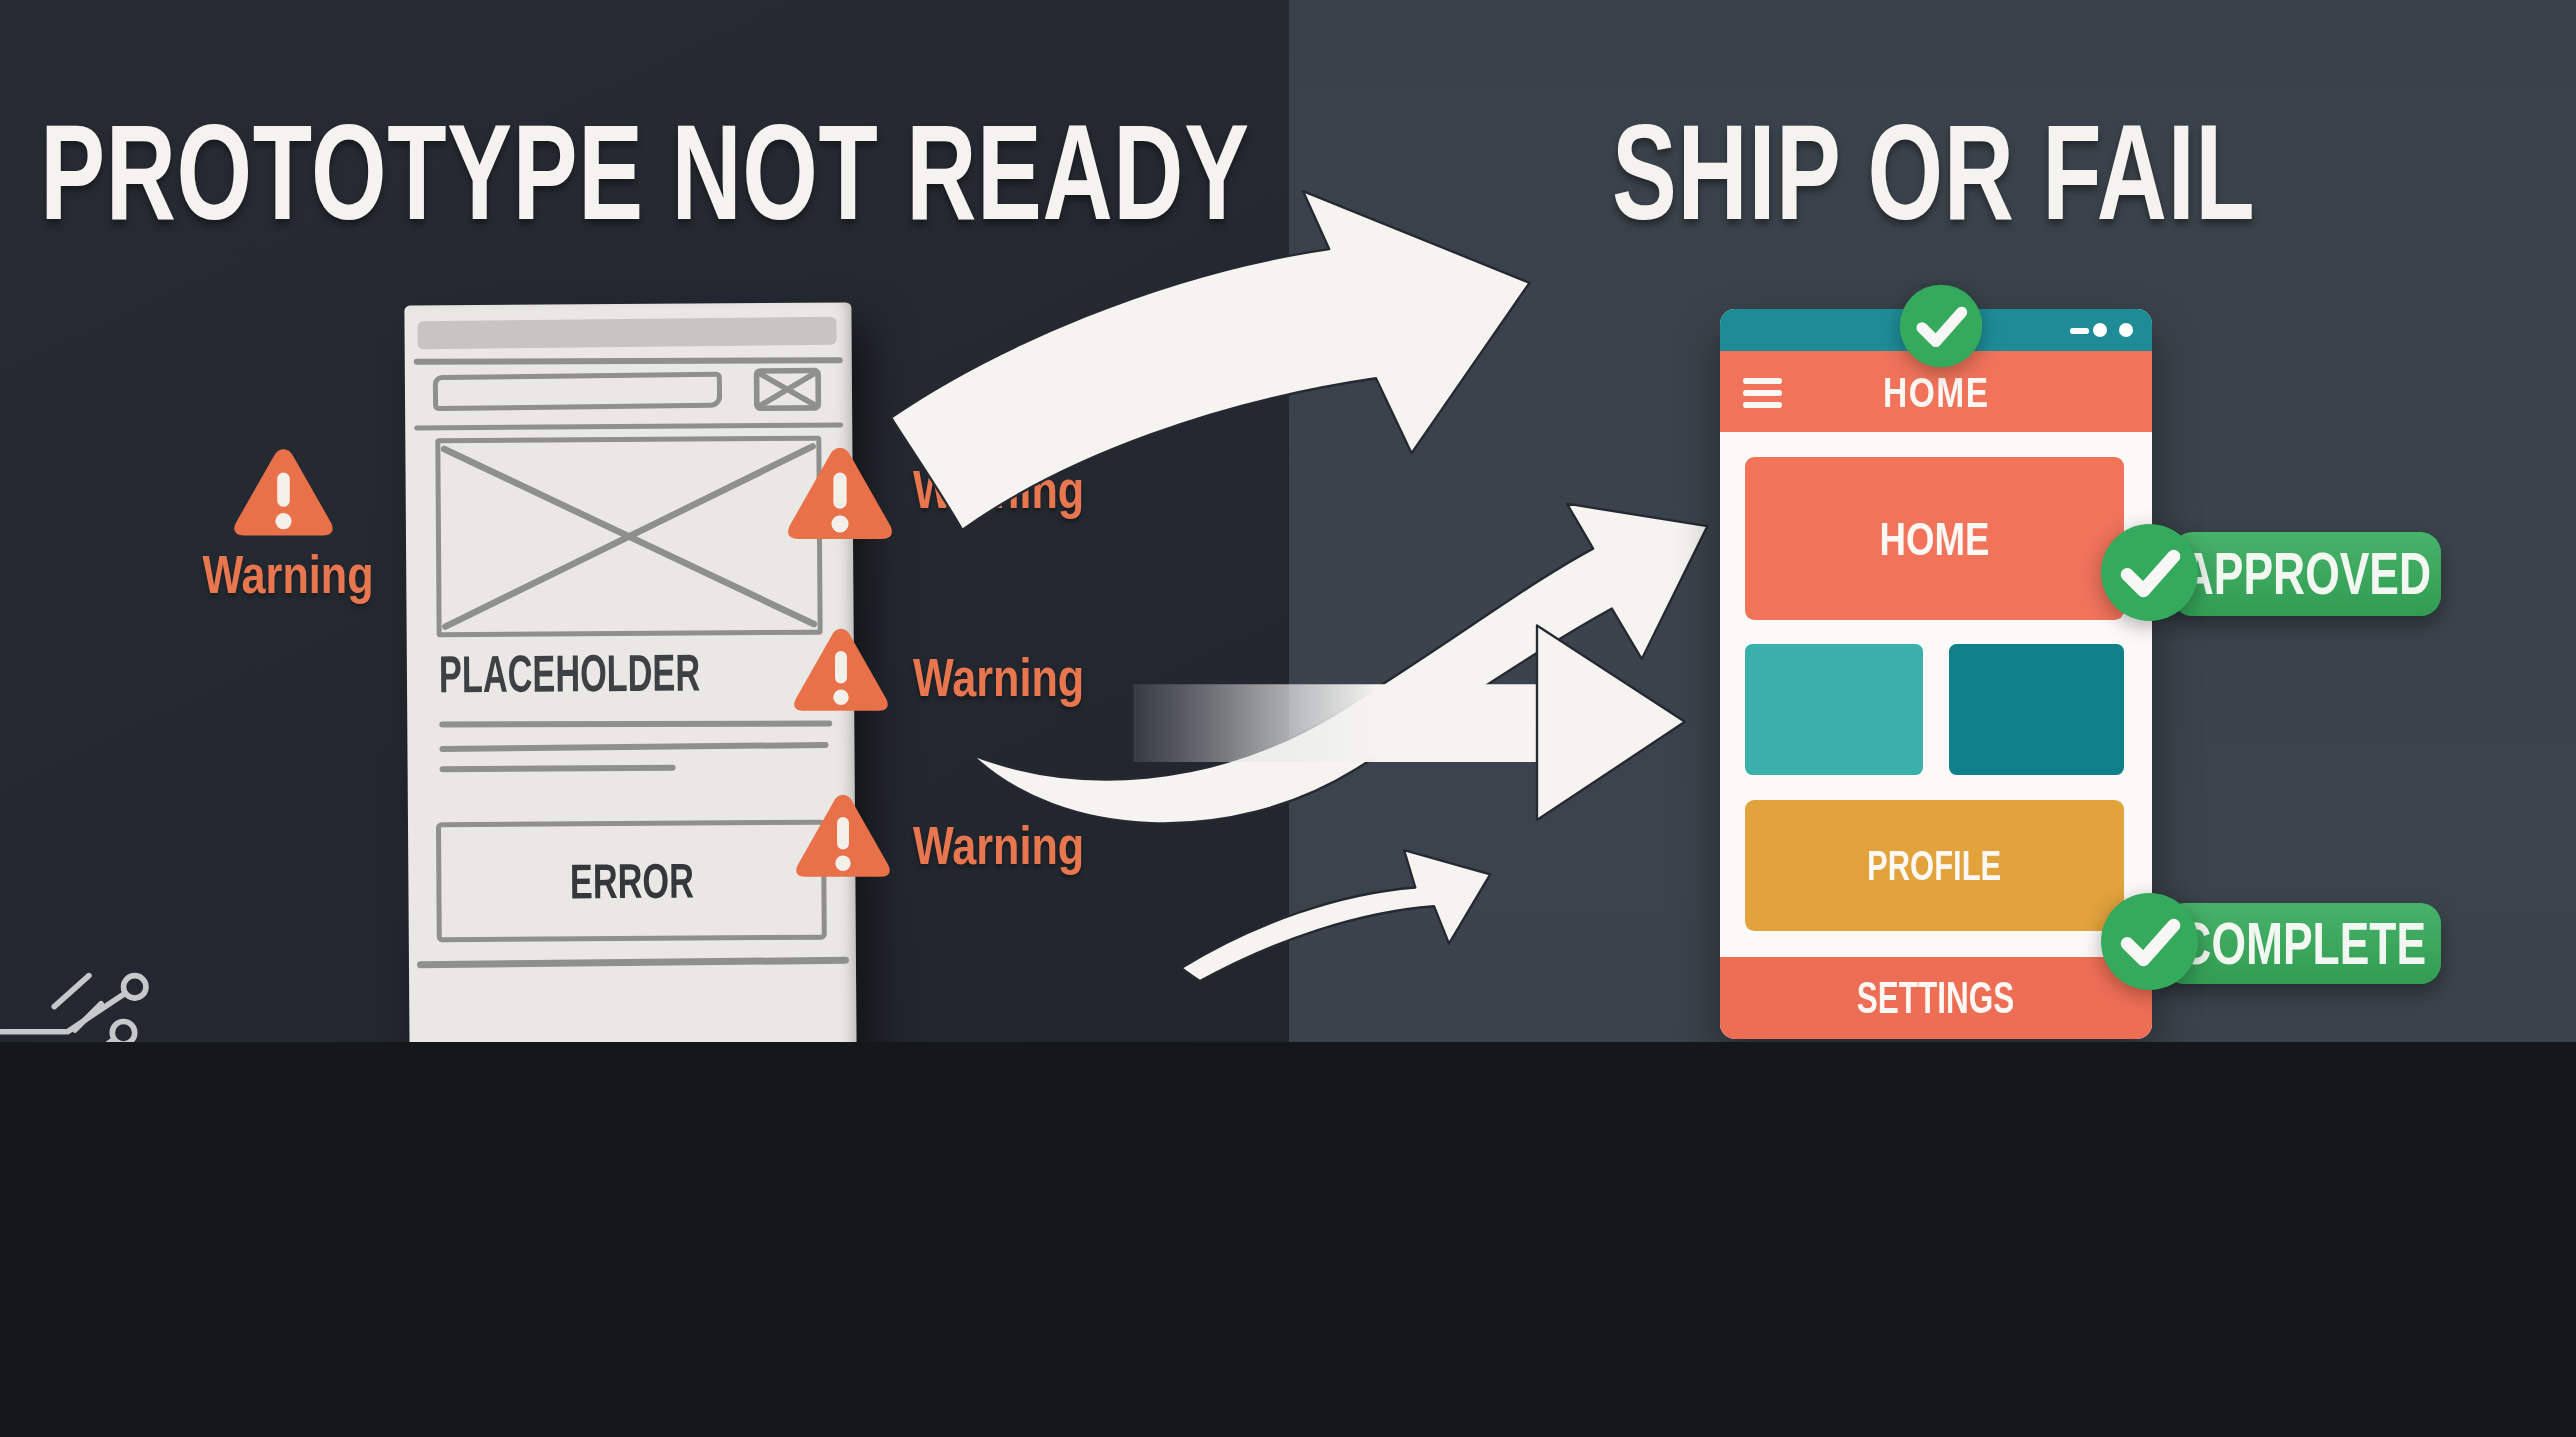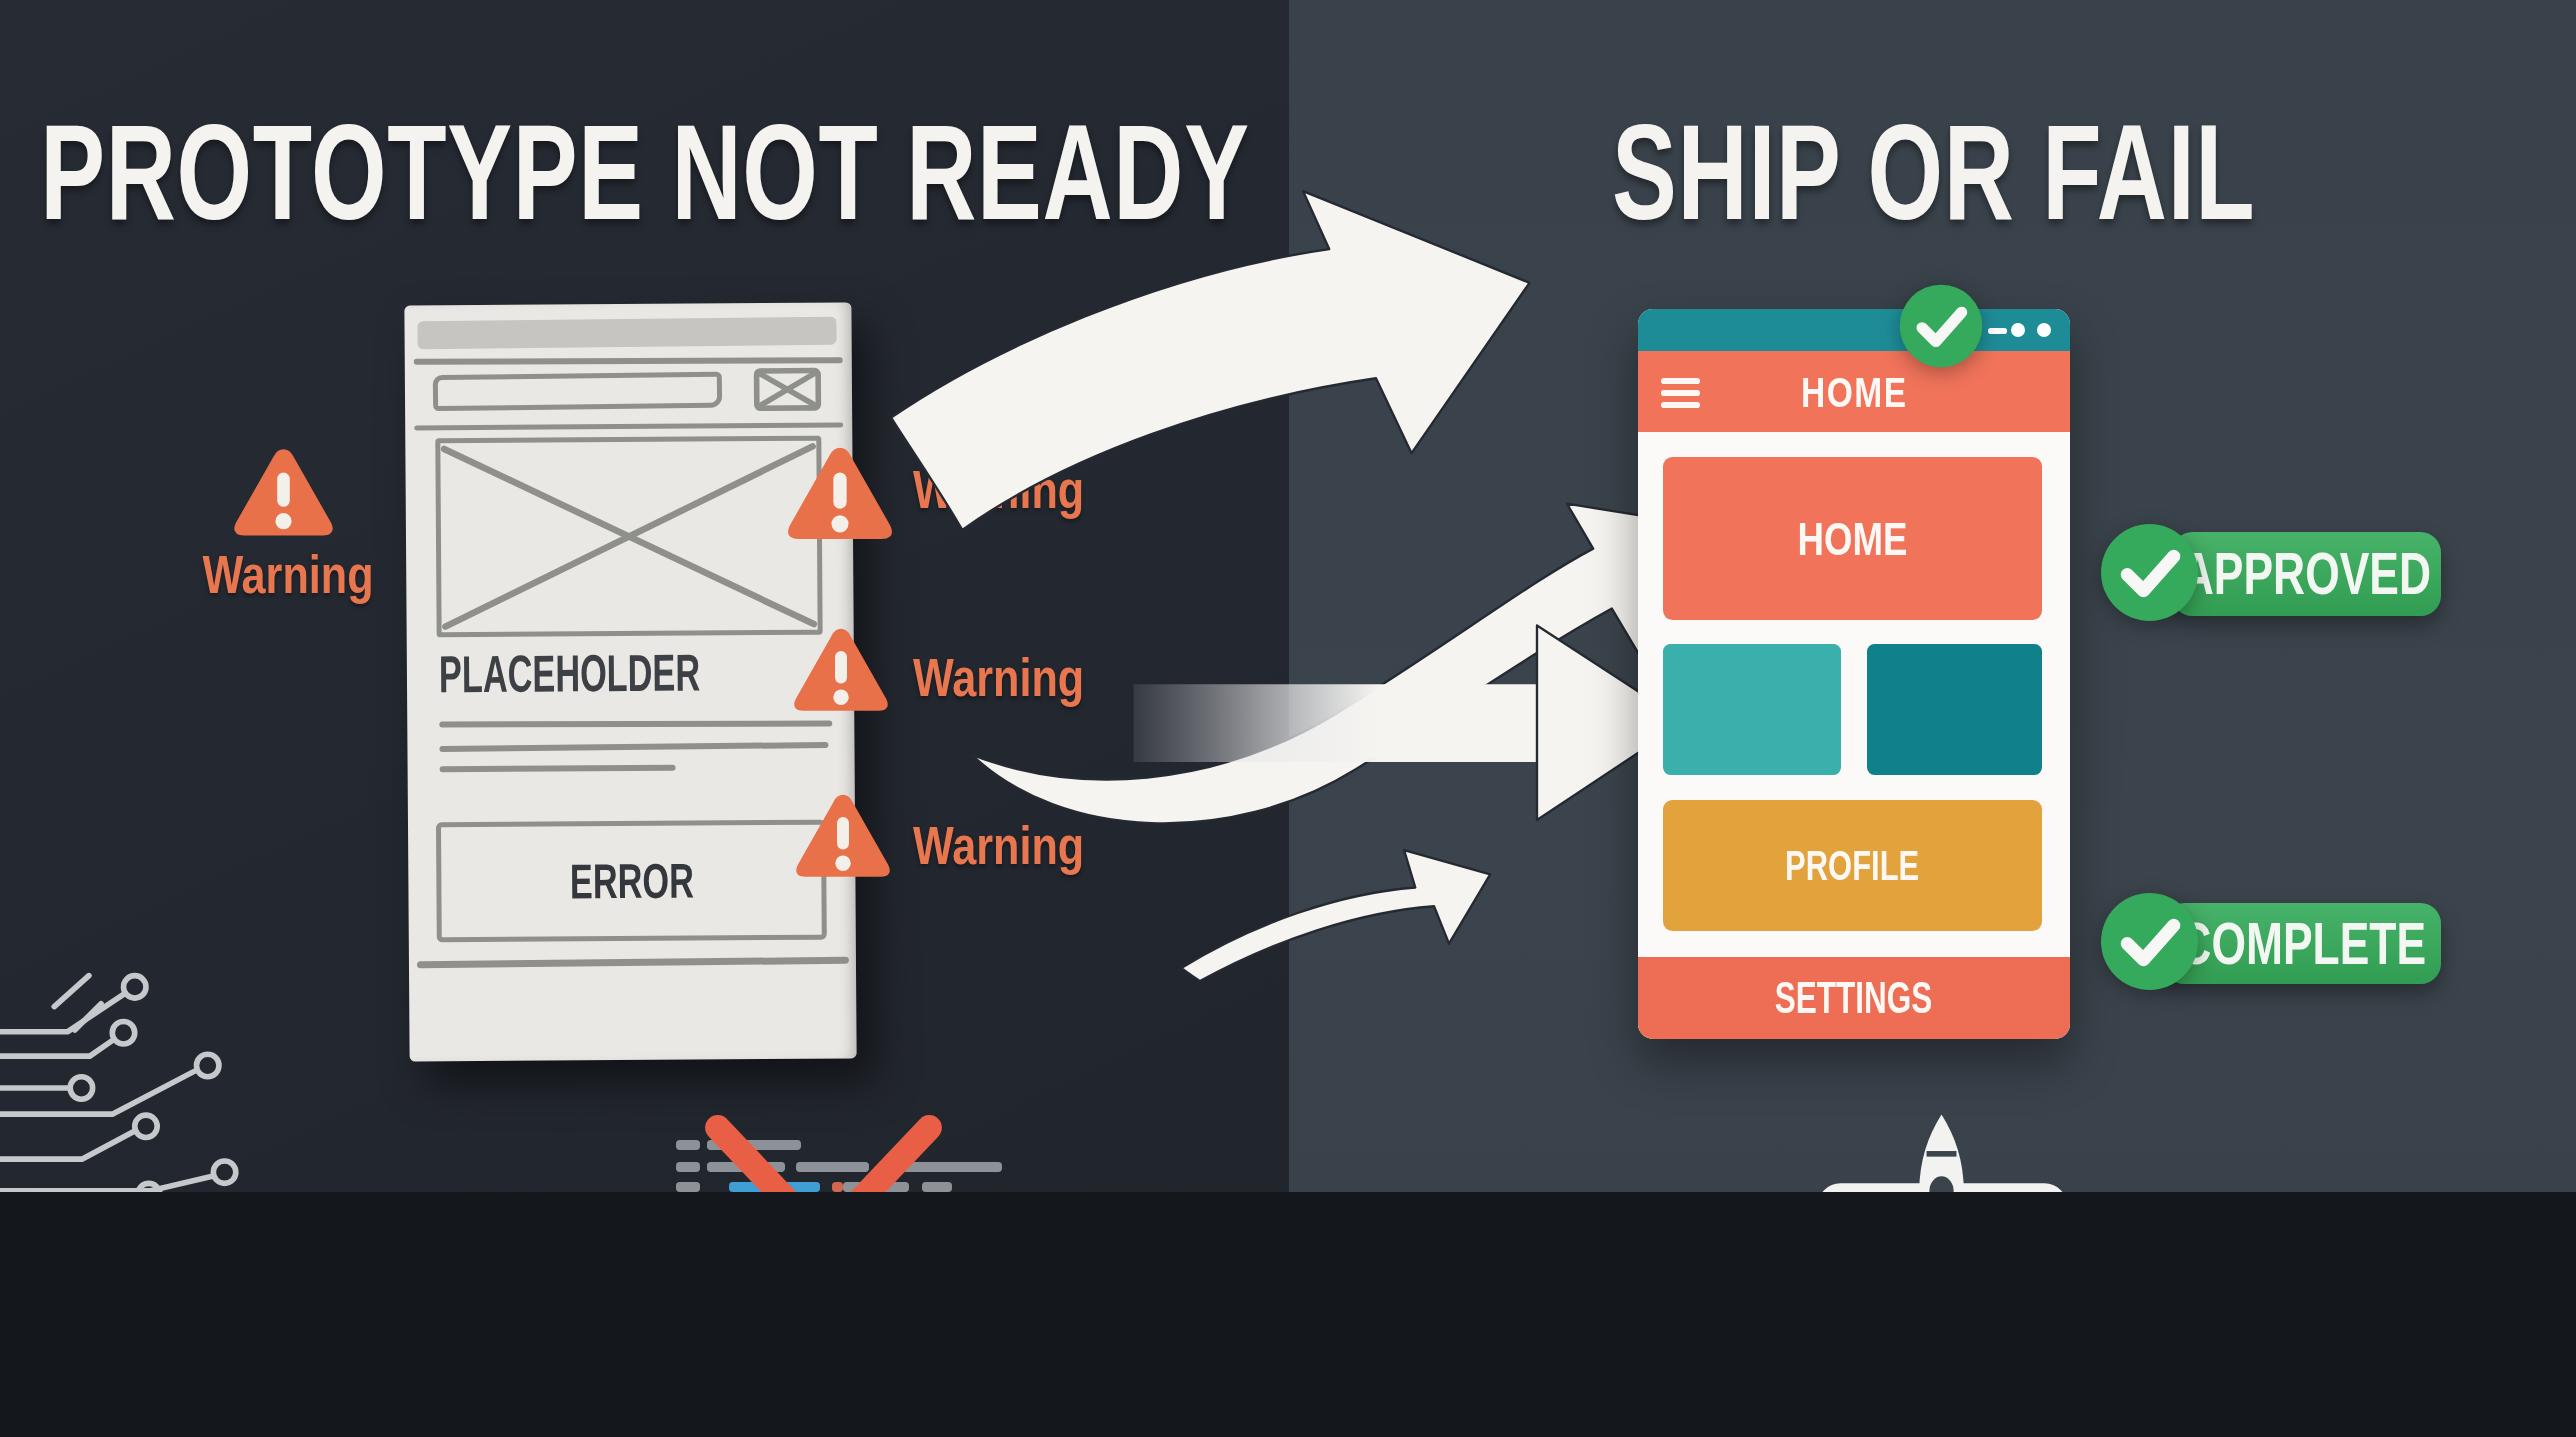--- a/index.html
+++ b/index.html
@@ -1,16 +1,16 @@
 <!DOCTYPE html>
 <html style="font-size:15px"><head>
 <meta charset="utf-8">
 <style>
   html,body{margin:0;padding:0;background:#14171c;}
-  .stage{position:relative;width:2576px;height:1192px;overflow:hidden;
+  .stage{position:relative;width:2576px;height:1042px;overflow:hidden;
          font-family:"Liberation Sans",sans-serif;}
   .abs{position:absolute;}
 
   
   .bg-left{left:0;top:0;width:1289px;height:1438px;
            background:linear-gradient(155deg,#272c34 0%,#23272f 55%,#20242b 100%);}
   .bg-right{left:1289px;top:0;width:1287px;height:1438px;
             background:linear-gradient(180deg,#39424a 0%,#3b444c 60%,#38414a 100%);}
 
   
@@ -31,21 +31,21 @@
   .wf-box{border:5.6px solid #8f8f8c;border-radius:9.4px 5.6px 11.2px 5.6px;background:transparent;}
   .wf-text{color:#3d4044;font-size:52px;line-height:52px;}
   .wf-smalltext{color:#34383c;font-size:49px;line-height:49px;}
 
   
   .warn-label{color:#e8764f;font-size:54px;line-height:54px;font-weight:bold;
               text-shadow:0 2.8px 4.7px rgba(0,0,0,.35);}
   .warn-label .cond{transform:scaleX(.8);}
 
   
-  .phone{left:1638px;top:309px;width:432px;height:730px;background:#fbfaf8;border-radius:15px;
+  .phone{left:1720px;top:309px;width:432px;height:730px;background:#fbfaf8;border-radius:15px;
          box-shadow:0 24px 47px rgba(0,0,0,.38);}
   .phone .topbar{left:0;top:0;width:432px;height:42px;background:#1e8c97;border-radius:15px 15px 0 0;}
   .phone .header{left:0;top:42px;width:432px;height:81px;background:#f0735a;}
   .phone .nav-title{width:432px;top:62px;display:flex;justify-content:center;color:#fdf8f4;
                     font-size:43px;line-height:43px;letter-spacing:1.9px;}
   .hamburger span{display:block;width:39px;height:5.6px;background:#fdf8f4;border-radius:2.8px;margin-bottom:6.6px;}
   .btn-card{display:flex;align-items:center;justify-content:center;color:#fdf8f4;border-radius:9.4px;}
   .minus{width:19px;height:5.6px;background:#fff;border-radius:2.8px;}
   .dot{width:14px;height:14px;background:#fff;border-radius:50%;}
 

